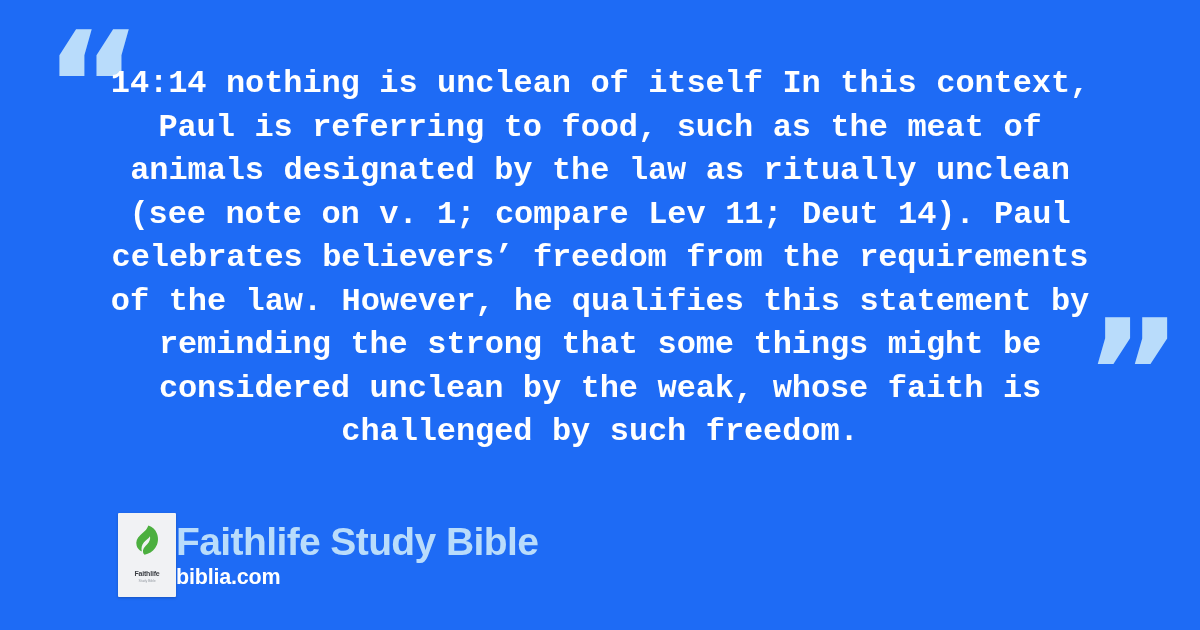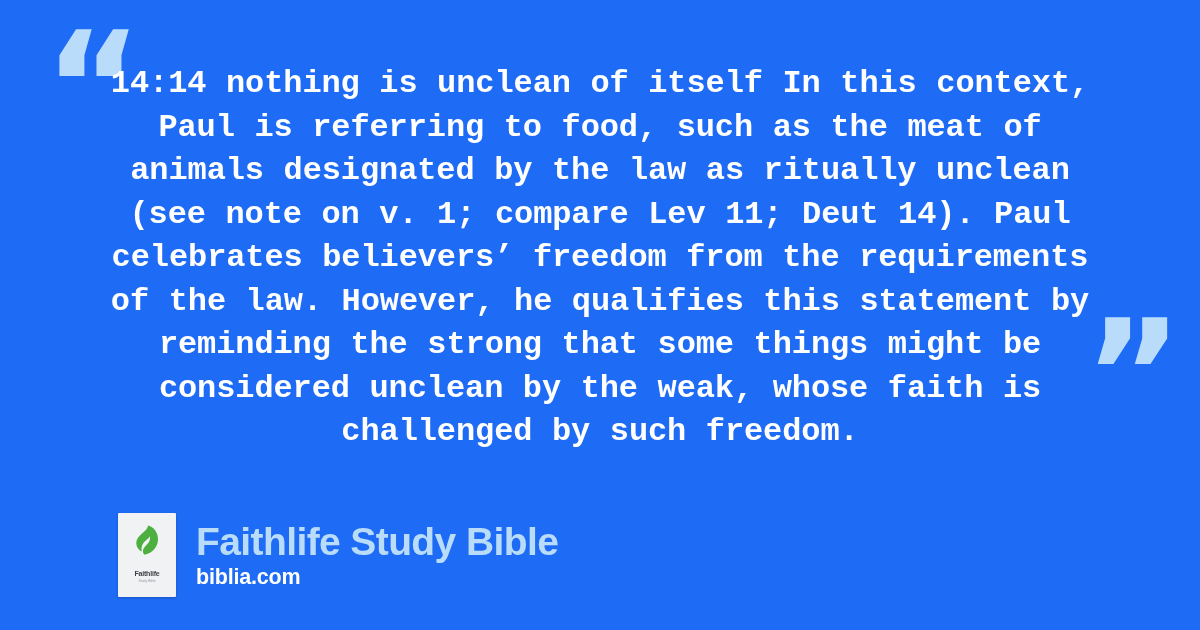--- a/index.html
+++ b/index.html
@@ -61,21 +61,20 @@
     word-spacing: 0.5px;
   }
 
   
   .brand {
     position: absolute;
     left: 118px;
     bottom: 33px;
     display: flex;
     align-items: center;
-    gap: 20px;
   }
 
   .cover {
     position: relative;
     width: 58px;
     height: 84px;
     background: #f1f2f4;
     border-radius: 1px;
     box-shadow: 0 1px 3px rgba(0, 0, 0, 0.22);
     overflow: hidden;

